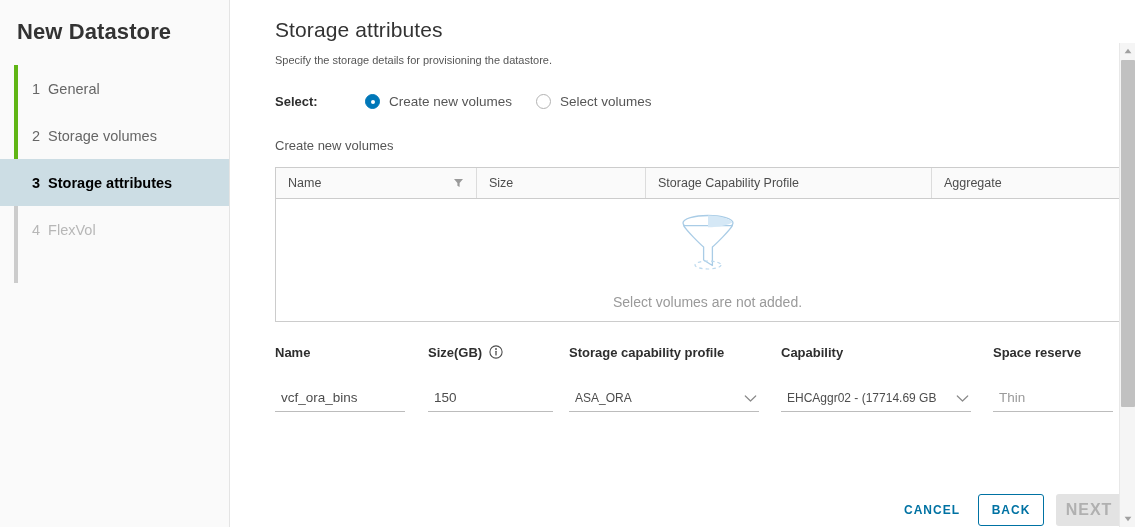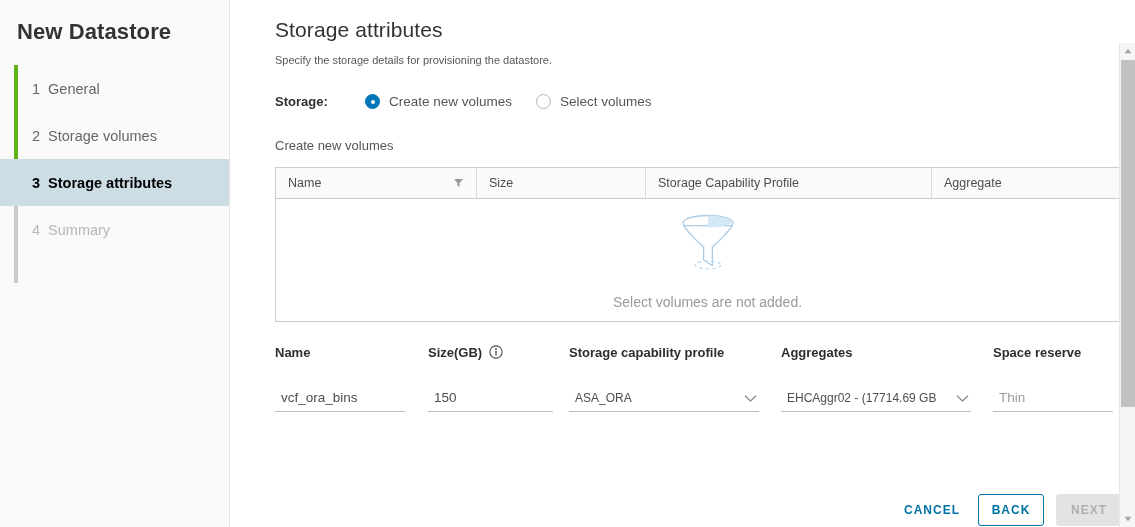--- a/index.html
+++ b/index.html
@@ -307,21 +307,21 @@
     height: 32px;
     width: 66px;
     margin-left: 4px;
   }
   #next-button {
     background: #e3e3e3;
     border: none;
     border-radius: 3px;
     color: #b0b0b0;
     font-family: "Liberation Sans", sans-serif;
-    font-size: 12px;
+    font-size: 16px;
     font-weight: bold;
     letter-spacing: 1px;
     height: 32px;
     width: 66px;
     margin-left: 12px;
     cursor: default;
   }
 
   
   #scrollbar {
@@ -373,32 +373,32 @@
         <span class="txt">Storage volumes</span>
       </div>
 
       <div class="step active">
         <span class="num">3</span>
         <span class="txt">Storage attributes</span>
       </div>
 
       <div class="step disabled">
         <span class="num">4</span>
-        <span class="txt">Summary</span>
+        <span class="txt">FlexVol</span>
       </div>
     </div>
   </div>
 
   <div id="main">
 
     <div id="page-title">Storage attributes</div>
     <div id="page-subtitle">Specify the storage details for provisioning the datastore.</div>
 
     <div id="volumes-row">
-      <div id="volumes-label">Storage:</div>
+      <div id="volumes-label">Select:</div>
 
       <div class="radio-opt checked">
         <span class="radio-mark"></span>
         <span class="radio-label">Create new volumes</span>
       </div>
 
       <div class="radio-opt">
         <span class="radio-mark"></span>
         <span class="radio-label">Select volumes</span>
       </div>
@@ -471,21 +471,21 @@
           <span class="sel-value">ASA_ORA</span>
           <span class="sel-chevron">
             <svg width="13" height="9" viewBox="0 0 13 9">
               <path d="M1.3 2 L6.5 7 L11.7 2" fill="none" stroke="#8a8a8a" stroke-width="1.2" stroke-linecap="round" stroke-linejoin="round"></path>
             </svg>
           </span>
         </div>
       </div>
 
       <div class="field f-aggr">
-        <div class="field-label">Aggregates</div>
+        <div class="field-label">Capability</div>
         <div class="ctrl">
           <span class="sel-value">EHCAggr02 - (17714.69 GB</span>
           <span class="sel-chevron">
             <svg width="13" height="9" viewBox="0 0 13 9">
               <path d="M1.3 2 L6.5 7 L11.7 2" fill="none" stroke="#8a8a8a" stroke-width="1.2" stroke-linecap="round" stroke-linejoin="round"></path>
             </svg>
           </span>
         </div>
       </div>
 

